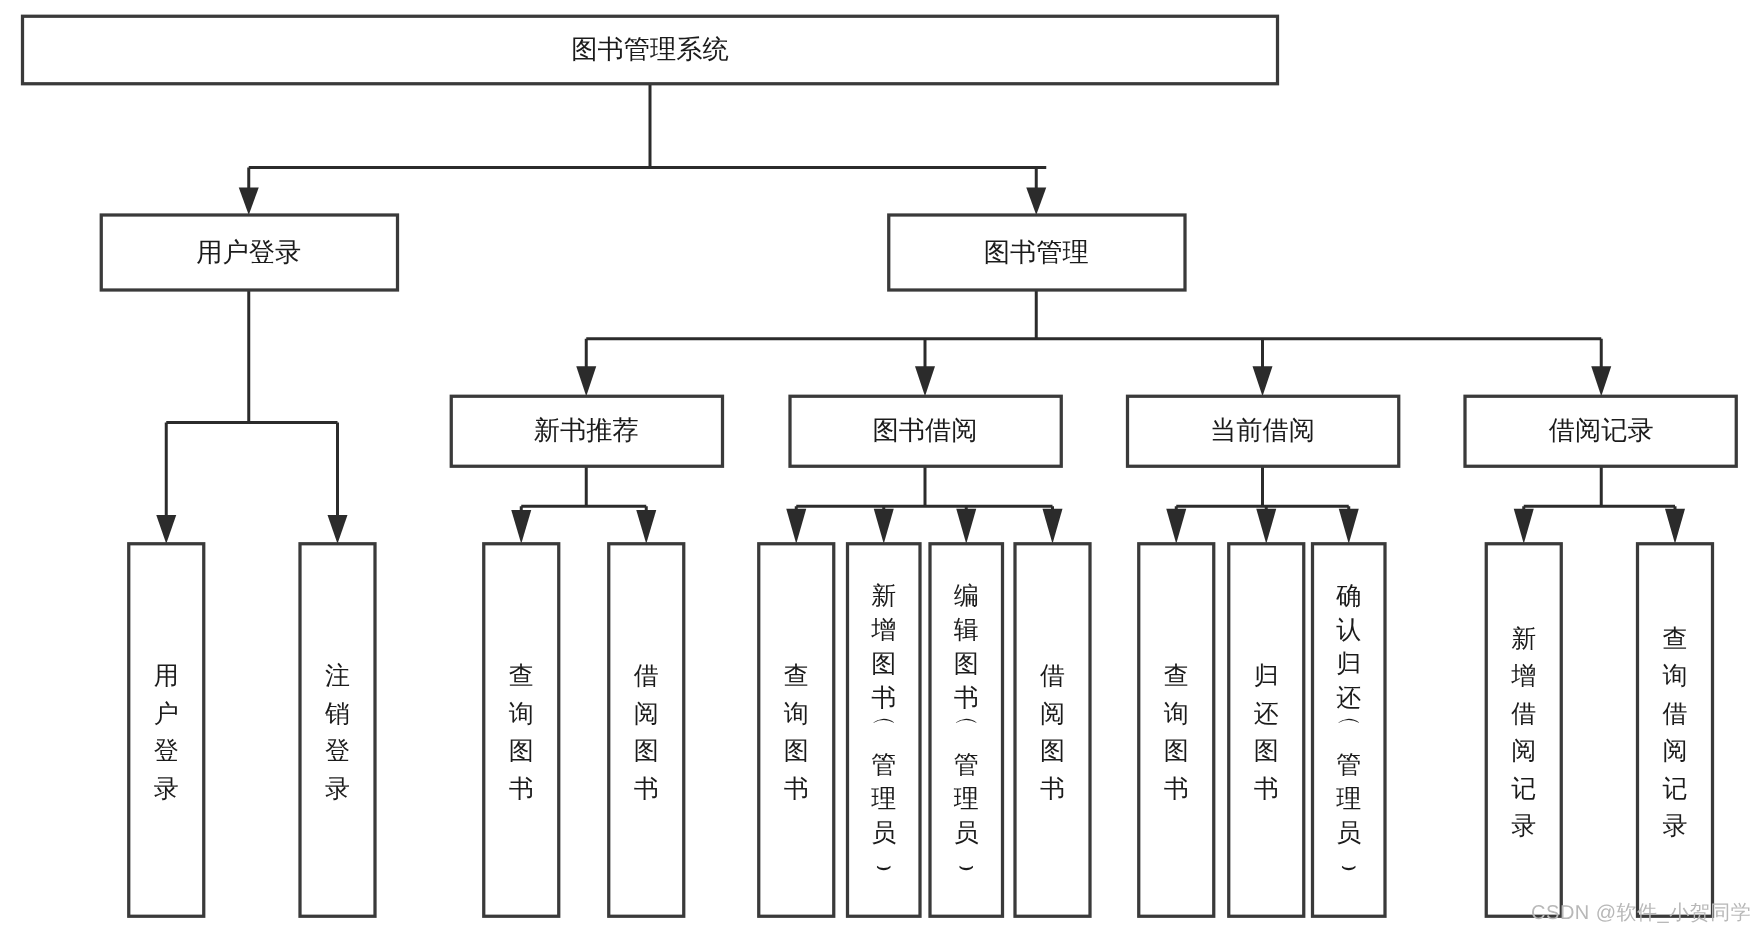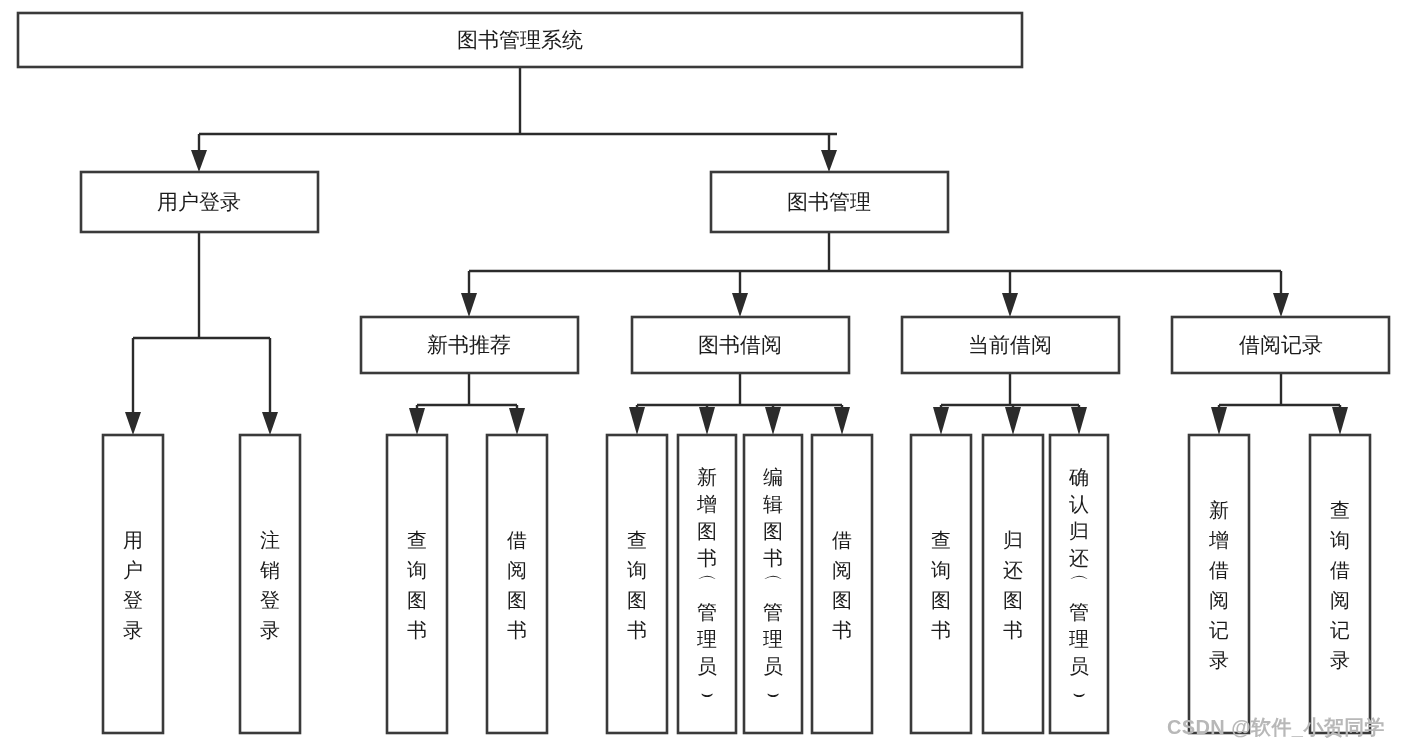--- a/index.html
+++ b/index.html
@@ -50,28 +50,27 @@
   .conn {
     stroke: #2b2b2b;
     stroke-width: 2.4;
     fill: none;
   }
   .arrowhead {
     fill: #2b2b2b;
   }
   .watermark {
     position: absolute;
-    right: 20px;
+    right: 4px;
     bottom: 6px;
-    font-size: 20px;
+    font-size: 16px;
     color: #b8b8b8;
     font-family: "Liberation Sans", "DejaVu Sans", sans-serif;
     white-space: nowrap;
     letter-spacing: 0.4px;
-    font-weight: bold;
   }
 </style>
 </head>
 <body>
 
 <svg id="diagram" viewBox="0 0 1405 747" xmlns="http://www.w3.org/2000/svg">
 
   <g>
 
     <path class="conn" d="M520,67 L520,134"></path>

